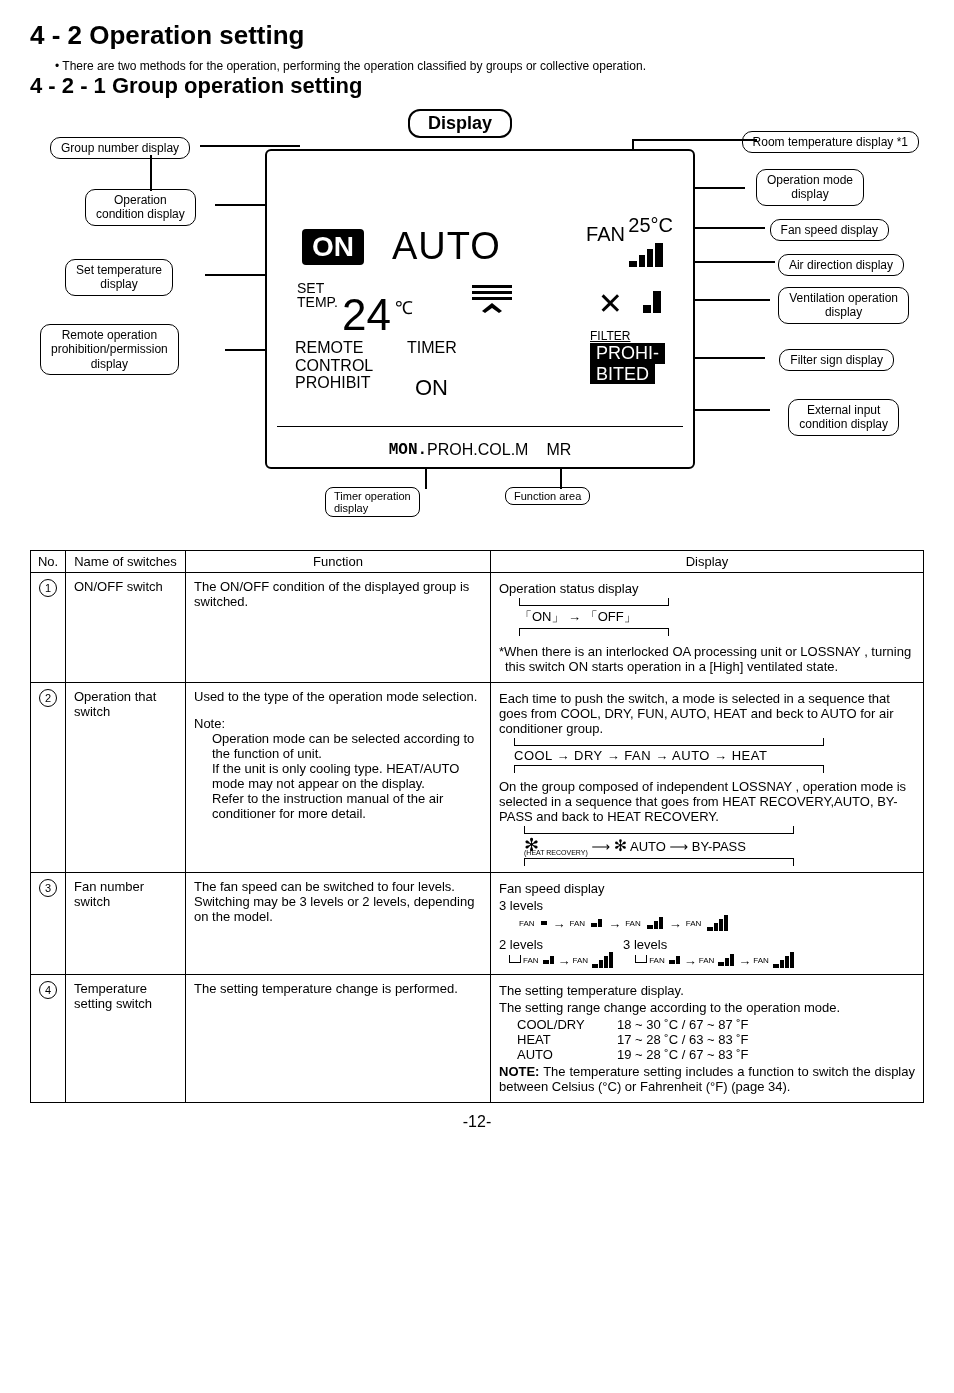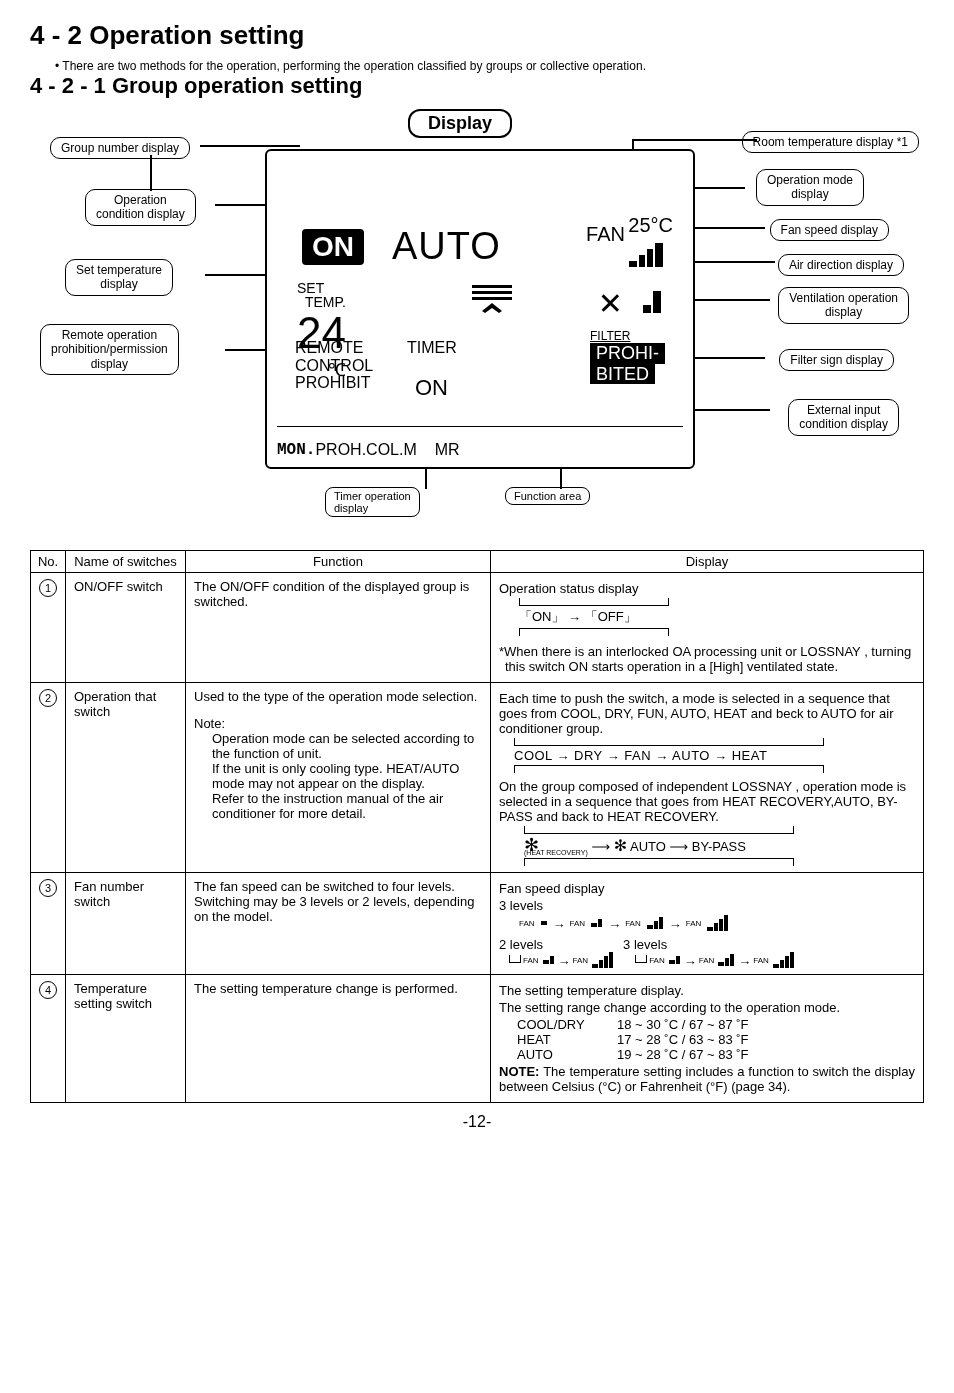--- a/index.html
+++ b/index.html
@@ -45,21 +45,21 @@
   .vent-arrow { position: absolute; right: 32px; top: 140px; }
 
   .remote-block { position: absolute; left: 28px; top: 188px; font-family: "Arial Narrow", Arial; font-size: 16px; line-height: 1.1; }
   .timer-label { position: absolute; left: 140px; top: 188px; font-family: "Arial Narrow", Arial; font-size: 16px; }
   .timer-on { position: absolute; left: 148px; top: 224px; font-family: "Arial Narrow", Arial; font-size: 22px; }
 
   .filter-group { position: absolute; right: 28px; top: 178px; text-align: left; font-family: "Arial Narrow", Arial; }
   .filter-label { font-size: 12px; text-decoration: underline; }
   .prohi { background: #000; color: #fff; font-size: 18px; padding: 0 6px; display: inline-block; line-height: 1.15; }
 
-  .bottom-row { position: absolute; bottom: 8px; left: 10px; right: 10px; display: flex; justify-content: flex-start; font-family: "Arial Narrow", Arial; font-size: 16px; align-items: center; }
+  .bottom-row { position: absolute; bottom: 8px; left: 10px; right: 10px; display: flex; justify-content: center; font-family: "Arial Narrow", Arial; font-size: 16px; align-items: center; }
   .mon { font-family: "Courier New", monospace; font-weight: bold; }
 
   .line { position: absolute; background: #000; }
 
   
   table.func { width: 100%; border-collapse: collapse; font-size: 13px; }
   table.func th, table.func td { border: 1px solid #000; padding: 6px 8px; vertical-align: top; text-align: left; }
   table.func th { font-weight: normal; text-align: center; padding: 3px; }
   .no-col { width: 26px; text-align: center; vertical-align: middle; }
   .name-col { width: 120px; vertical-align: middle; }
@@ -139,21 +139,21 @@
       <div class="fan-bars">
           <div style="height:6px;width:8px"></div>
           <div style="height:12px"></div>
           <div style="height:18px"></div>
           <div style="height:24px;width:8px"></div>
         </div>
     </div>
 
     <div class="set-temp-block">
       <div class="set-temp-label"><span>SET</span></div>
-      <div style="display:flex;align-items:flex-end;gap:4px;flex-direction:column;">
+      <div style="display:flex;align-items:flex-start;gap:4px;">
         <span class="set-temp-label">TEMP.</span>
         <span class="set-temp-val">24</span>
           <span class="set-temp-unit">℃</span>
       </div>
     </div>
 
     <svg class="airflow-icon" viewBox="0 0 50 30">
       <rect x="5" y="2" width="40" height="3" fill="#000"></rect>
       <rect x="5" y="8" width="40" height="3" fill="#000"></rect>
       <rect x="5" y="14" width="40" height="3" fill="#000"></rect>

